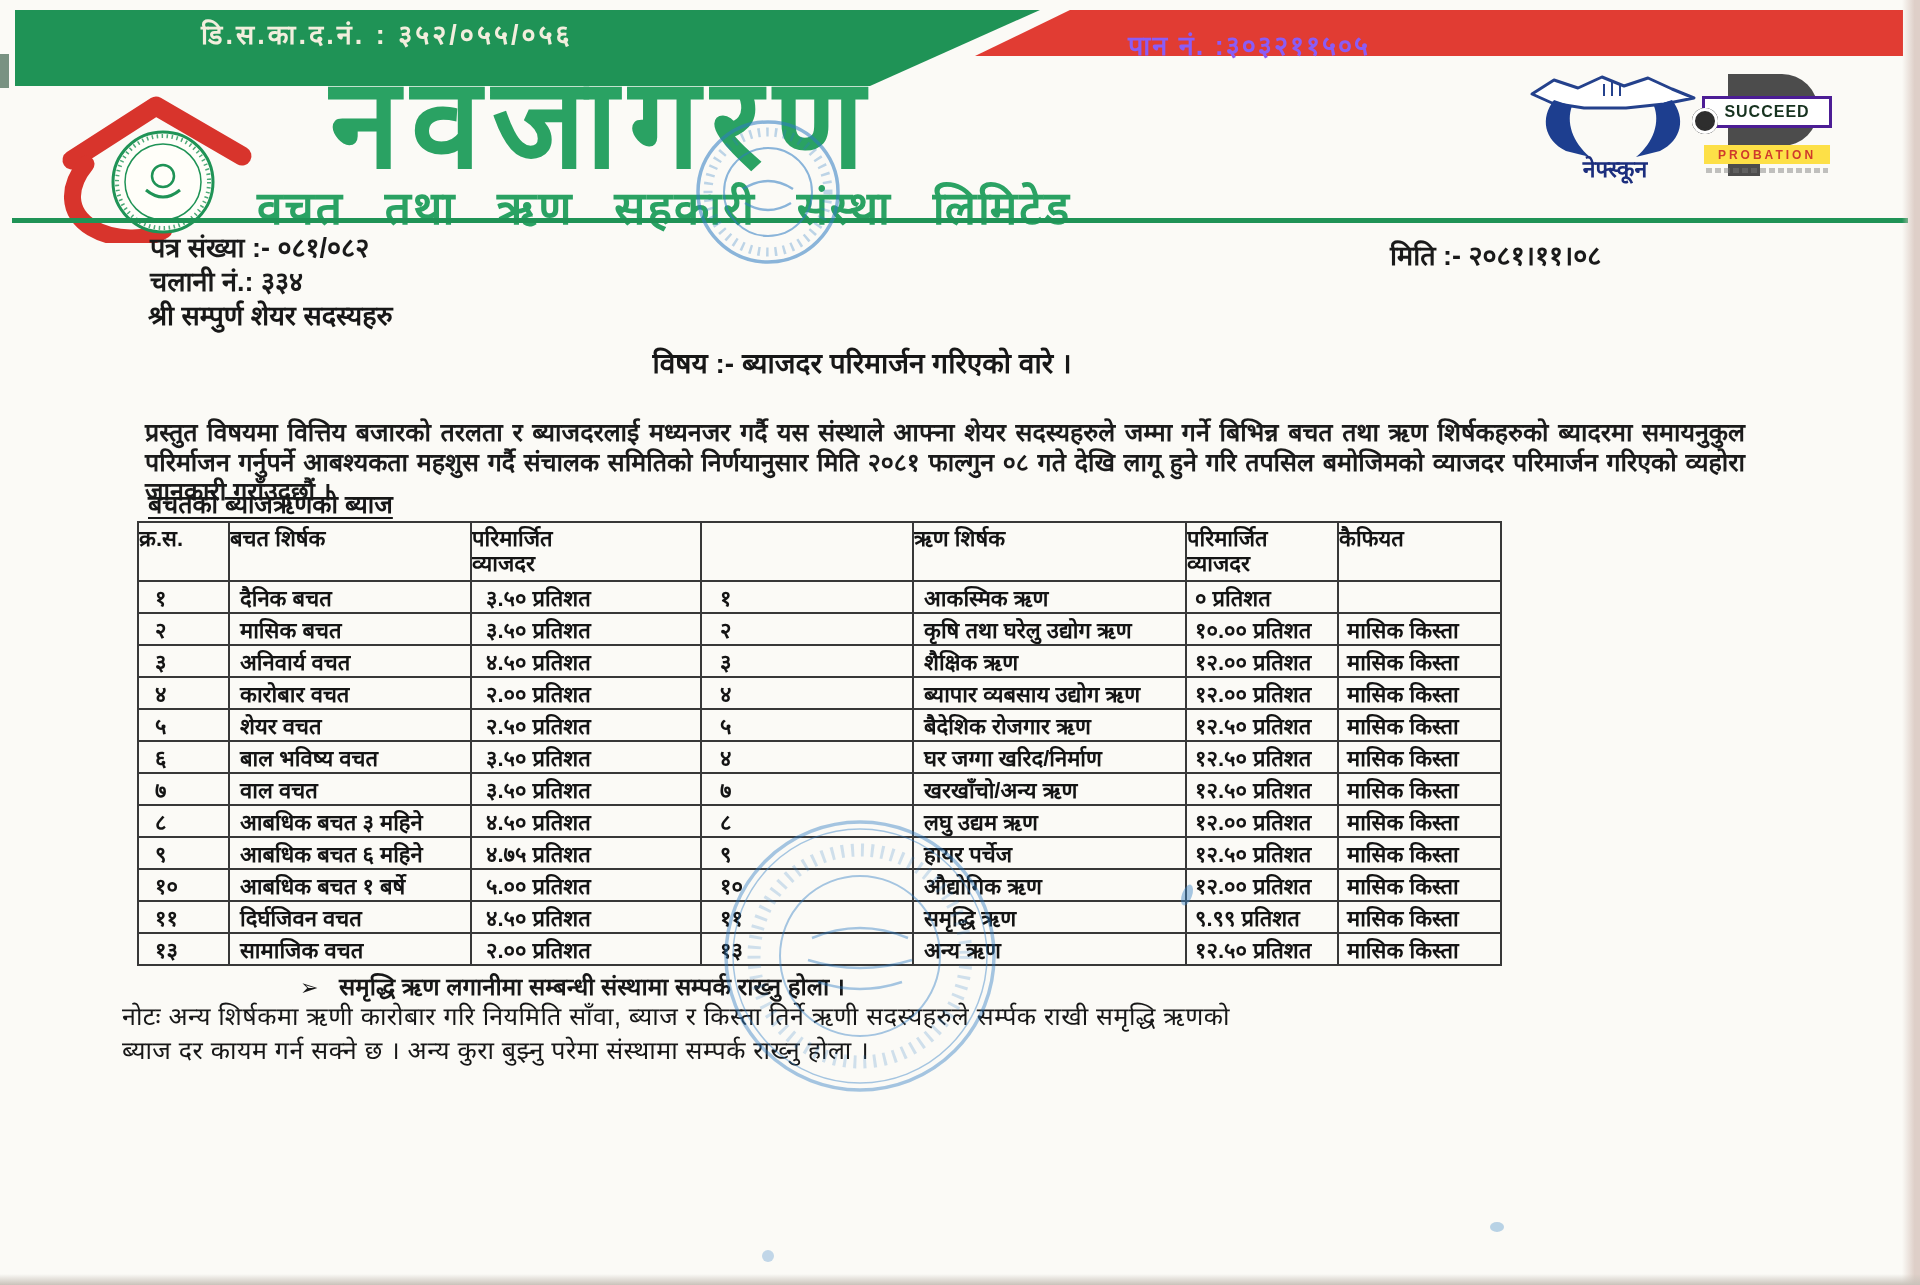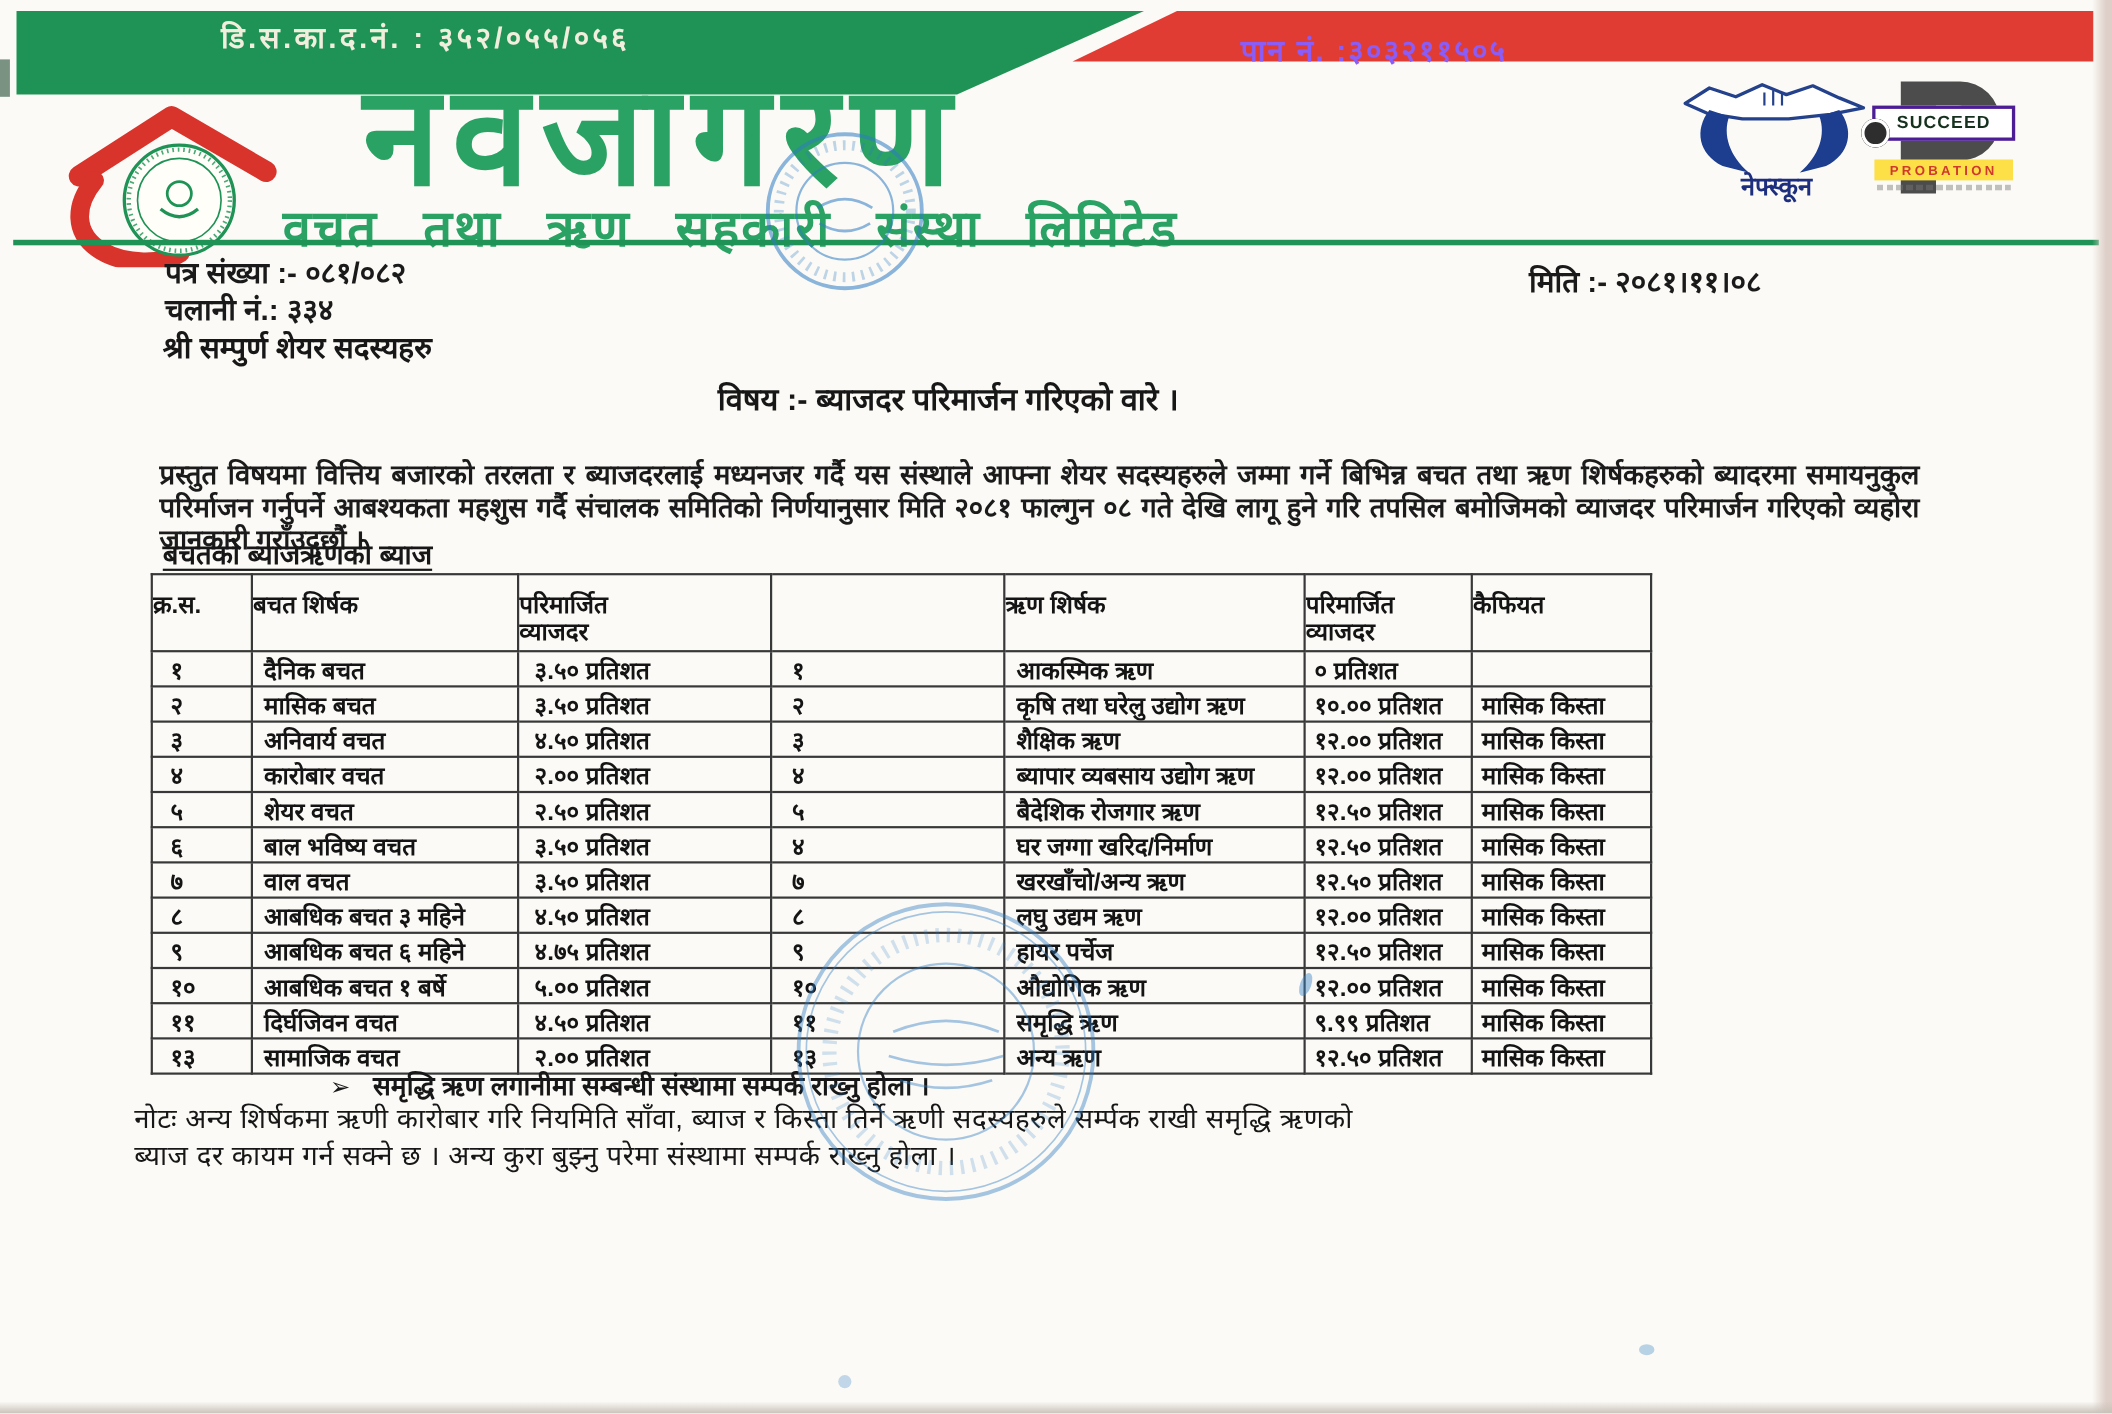--- a/index.html
+++ b/index.html
@@ -46,21 +46,21 @@
   
   .paragraph{left:145px;top:384px;width:1600px;font-size:25px;line-height:29.5px;font-weight:600;
              text-align:justify;color:#1b1b1b;margin-top:34px;}
   .table-title{left:148px;top:486px;font-size:25px;font-weight:800;text-decoration:underline;
                text-underline-offset:4px;}
 
   
   table.rates{position:absolute;left:137px;top:521px;border-collapse:collapse;table-layout:fixed;
               width:1363px;font-weight:700;font-size:22px;color:#141414;}
   .rates th,.rates td{border:2px solid #383838;white-space:nowrap;overflow:hidden;padding:0;}
-  .rates thead th{height:54px;vertical-align:top;padding-top:14px;text-align:left;font-size:22px;line-height:25px;}
+  .rates thead th{height:54px;vertical-align:top;padding-top:3px;text-align:left;font-size:22px;line-height:25px;}
   .rates tbody td{height:30px;}
   .th-sn,.c.sn{padding-left:16px;}
   .th-saving{text-align:center;}
   .c.nm,.c.nm2{padding-left:10px;}
   .th-rate{padding-left:14px;}
   .c.rt{padding-left:14px;}
   .th-loan{padding-left:12px;}
   .c.sn2{padding-left:18px;}
   .th-remarks{padding-left:8px;}
   .c.rt2,.c.rm{padding-left:8px;}

